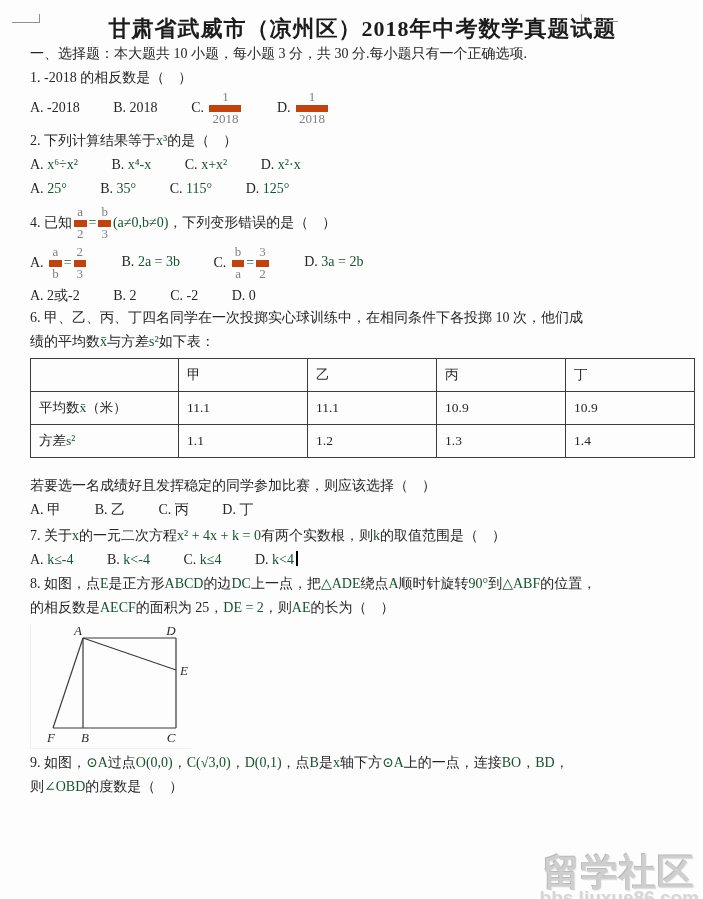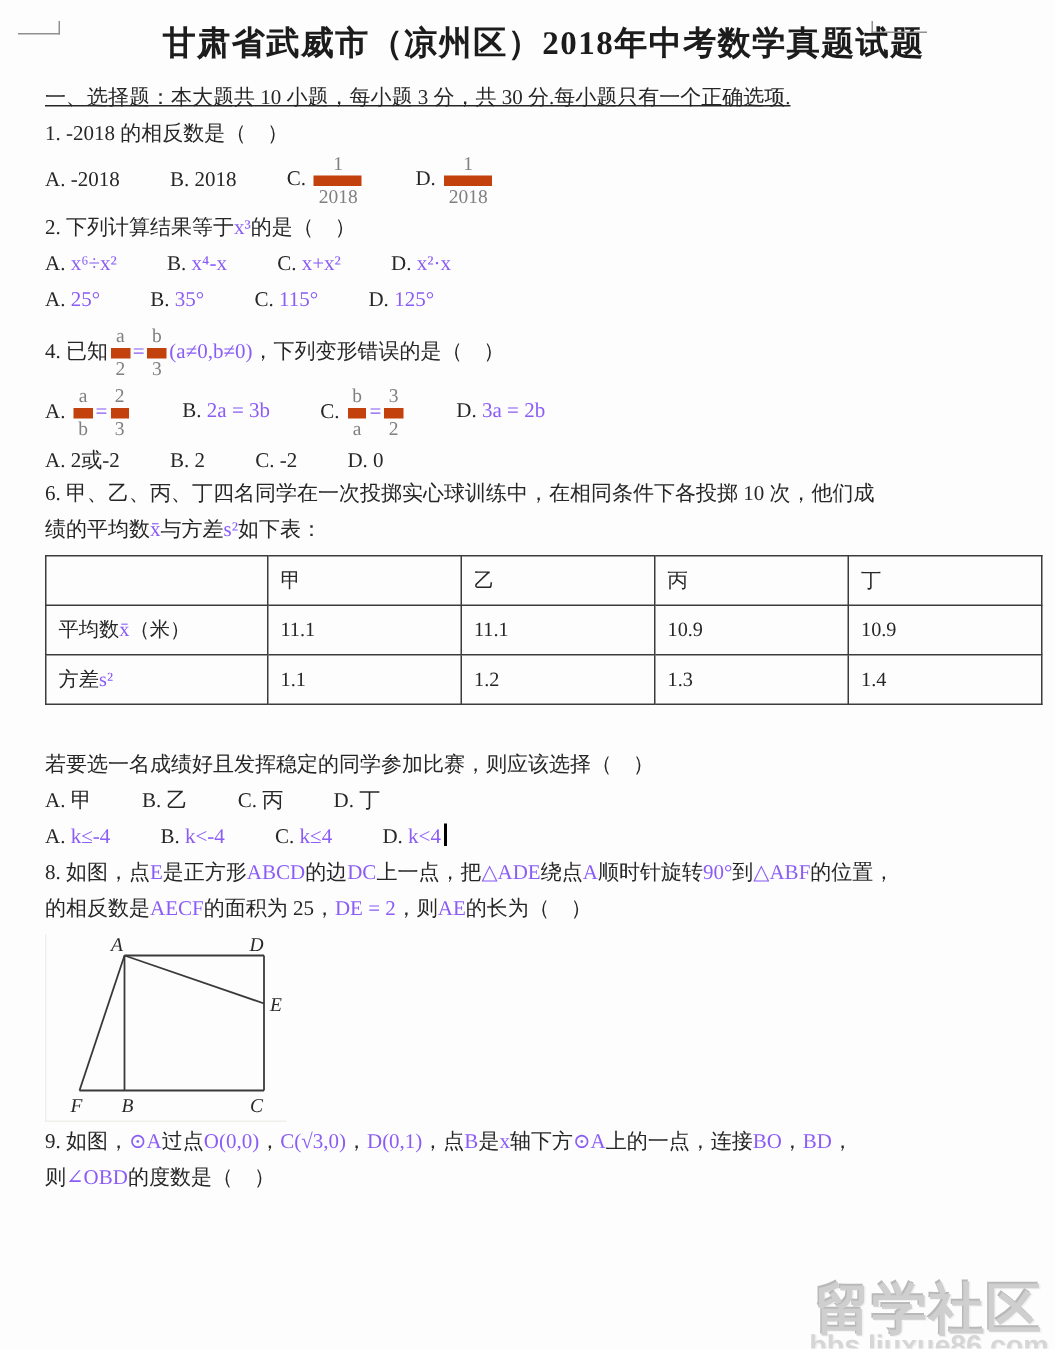--- a/index.html
+++ b/index.html
@@ -10,43 +10,43 @@
     font-size:14px;color:#262626;
   }
   .page{position:relative;width:703px;height:899px;box-sizing:border-box;padding:0 8px 0 30px;}
   .corner-left{position:absolute;left:12px;top:0;width:27px;height:8px;
     border-right:1px solid #909090;border-bottom:1px solid #909090;}
   .corner-right{position:absolute;left:581px;top:0;width:36px;height:7px;
     border-left:1px solid #909090;border-bottom:1px solid #909090;}
   .title{margin-top:14px;text-align:center;font-size:22px;font-weight:bold;color:#1c1c1c;letter-spacing:1px;}
   .l{margin-top:4px;line-height:20px;}
   .cn{color:#262626;}
-  .m{color:#8b5cf6;}
+  .m{color:#14532d;}
   .opts .opt{display:inline-block;margin-right:30px;}
   .opts .opt:last-child{margin-right:0;}
   .frac{display:inline-block;text-align:center;vertical-align:middle;font-size:13px;line-height:1.15;color:#808080;margin:0 2px;}
   .frac .num{display:block;padding:0 3px;}
   .frac .den{display:block;border-top:7px solid #c2410c;padding:0 3px;}
   .tall{margin-top:3px;}
   .radicand{text-decoration:overline;}
   .caret{display:inline-block;width:2px;height:15px;background:#000;vertical-align:-2px;margin-left:2px;}
   table.scores{border-collapse:collapse;width:665px;margin-top:6px;table-layout:fixed;}
   table.scores td{border:1.5px solid #3c3c3c;padding:4px 8px;font-size:13.5px;vertical-align:middle;}
   table.scores .hrow td{height:24px;}
   table.scores .drow td{height:24px;}
   table.scores td.c0{width:131px;}
   .figure-box{margin-top:6px;width:160px;height:124px;border-left:1px solid #f0efec;border-bottom:1px solid #f0efec;}
   .figure-box svg text{font-family:"Liberation Serif","DejaVu Serif",serif;font-style:italic;font-size:13px;fill:#2a2a2a;}
-  .followup{margin-top:31px;}
+  .followup{margin-top:18px;}
   .watermark{position:absolute;right:4px;bottom:6px;text-align:center;line-height:1;
     font-family:"Liberation Sans","DejaVu Sans",sans-serif;font-weight:bold;}
   .wm1{font-size:37px;letter-spacing:1px;color:#cfcfcf;
     text-shadow:-1px -1px 0 #b9b9b9, 1px 1px 0 #f2f2f2;}
   .wm2{font-size:19px;margin-top:-3px;color:#d6d6d6;text-shadow:1px 1px 0 #efefef;}
-  .secline{margin-top:12px;text-decoration:underline;}
+  .secline{margin-top:0;}
   .q1opts{margin-top:2px;}
   .mt6{margin-top:6px;}
   .mt2{margin-top:2px;}
 </style>
 </head>
 <body>
 
 <div class="page">
 
   <div class="corner-left"></div>
@@ -126,20 +126,21 @@
     </table>
 
   <div class="l followup">若要选一名成绩好且发挥稳定的同学参加比赛，则应该选择（　）</div>
   <div class="l opts">
     <span class="opt cn">A. 甲</span>
     <span class="opt cn">B. 乙</span>
     <span class="opt cn">C. 丙</span>
     <span class="opt cn">D. 丁</span>
   </div>
 
+  <div class="l mt6"><span class="cn">7. 关于</span><span class="m">x</span><span class="cn">的一元二次方程</span><span class="m">x² + 4x + k = 0</span><span class="cn">有两个实数根，则</span><span class="m">k</span><span class="cn">的取值范围是（　）</span></div>
   <div class="l opts">
     <span class="opt"><span class="cn">A. </span><span class="m">k≤-4</span></span>
     <span class="opt"><span class="cn">B. </span><span class="m">k&lt;-4</span></span>
     <span class="opt"><span class="cn">C. </span><span class="m">k≤4</span></span>
     <span class="opt"><span class="cn">D. </span><span class="m">k&lt;4</span><span class="caret"></span></span>
   </div>
 
   <div class="l"><span class="cn">8. 如图，点</span><span class="m">E</span><span class="cn">是正方形</span><span class="m">ABCD</span><span class="cn">的边</span><span class="m">DC</span><span class="cn">上一点，把</span><span class="m">△ADE</span><span class="cn">绕点</span><span class="m">A</span><span class="cn">顺时针旋转</span><span class="m">90°</span><span class="cn">到</span><span class="m">△ABF</span><span class="cn">的位置，</span></div>
   <div class="l"><span class="cn">的相反数是</span><span class="m">AECF</span><span class="cn">的面积为 25，</span><span class="m">DE = 2</span><span class="cn">，则</span><span class="m">AE</span><span class="cn">的长为（　）</span></div>
 

